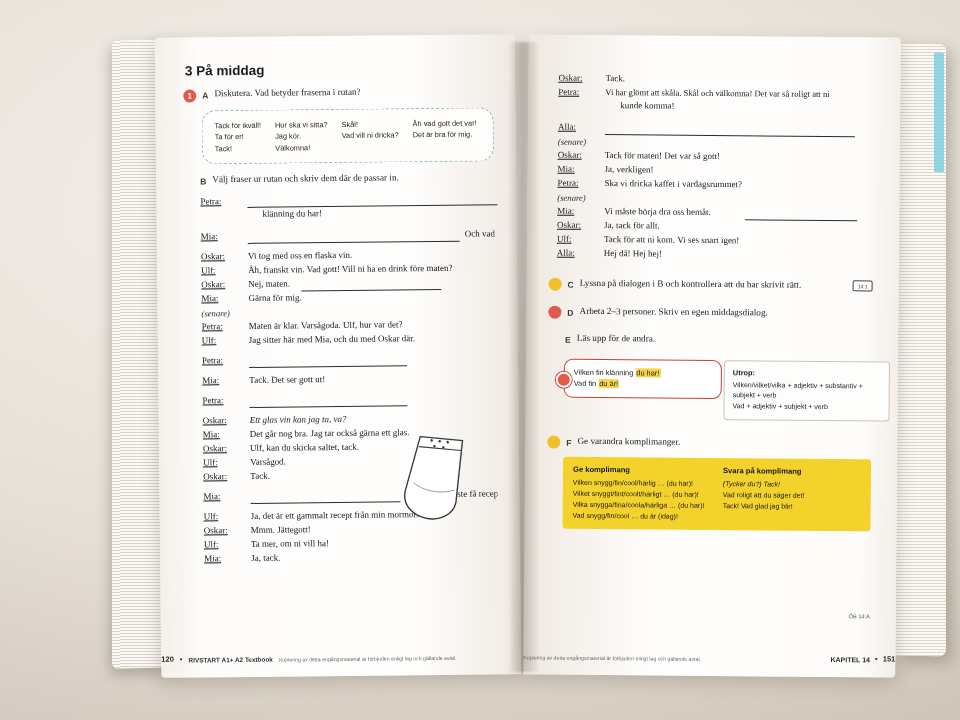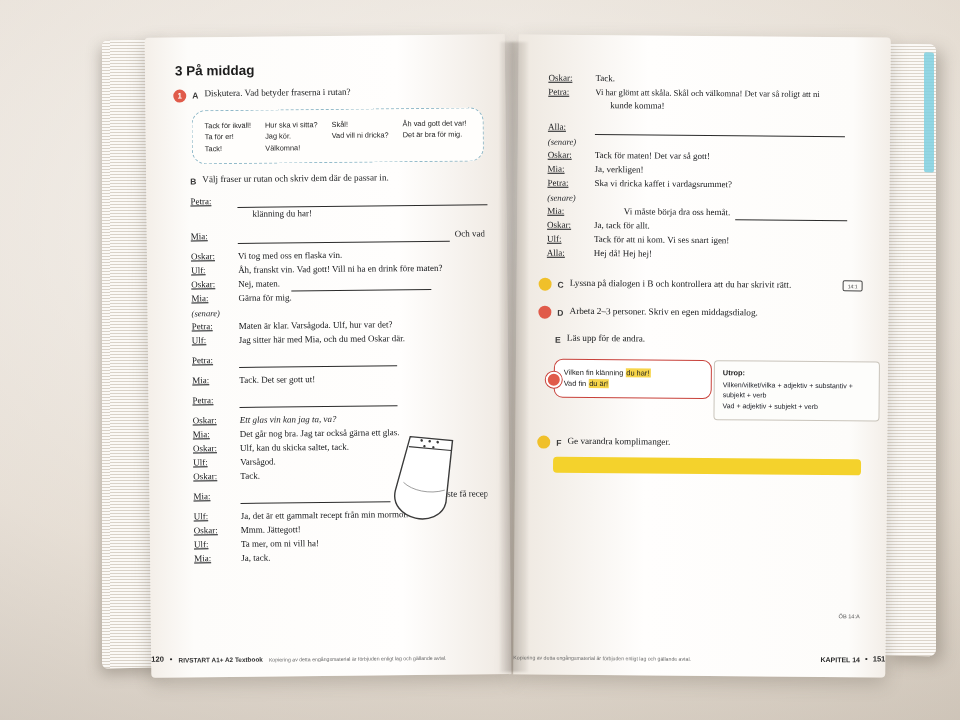--- a/index.html
+++ b/index.html
@@ -10,21 +10,21 @@
   }
   #stage{position:relative;width:960px;height:720px;overflow:hidden;
     background:linear-gradient(115deg,#f3eee8 0%,#ece5dc 45%,#e6ded3 100%);}
 
   
   .desk-shadow{position:absolute;inset:0;
     background:radial-gradient(120% 90% at 50% 30%, rgba(255,255,255,0.55) 0%, rgba(214,203,190,0.35) 60%, rgba(160,148,134,0.45) 100%);
     pointer-events:none;}
 
   
-  .book{position:absolute;left:102px;top:18px;width:828px;height:686px;}
+  .book{position:absolute;left:112px;top:18px;width:828px;height:686px;}
 
   
   .edge-left{position:absolute;left:0;top:22px;width:64px;height:628px;
     background:repeating-linear-gradient(180deg,#fbf9f6 0px,#fbf9f6 2px,#d9d2c8 2px,#d9d2c8 3px);
     border-radius:5px 2px 2px 6px;
     transform:skewY(-1.2deg);
     box-shadow:-2px 6px 14px rgba(90,80,68,0.35);}
   .edge-right{position:absolute;right:-6px;top:26px;width:52px;height:612px;
     background:repeating-linear-gradient(180deg,#fbf9f6 0px,#fbf9f6 2px,#dcd5cb 2px,#dcd5cb 3px);
     border-radius:2px 6px 7px 2px;
@@ -312,21 +312,21 @@
             <span class="spk">Petra:</span>
             <span class="txt">Ska vi dricka kaffet i vardagsrummet?</span>
           </div>
         </div>
 
         <div class="stage-note" style="margin-left:8px;">(senare)</div>
 
         <div class="dlg" style="margin-left:8px;">
           <div class="line">
             <span class="spk">Mia:</span>
-            <span class="txt" style="flex:0 0 136px;text-align:right;">Vi måste börja dra oss hemåt.</span>
+            <span class="txt" style="flex:0 0 136px;">Vi måste börja dra oss hemåt.</span>
             <span class="rule" style="flex:0 0 112px;"></span>
           </div>
           <div class="line">
             <span class="spk">Oskar:</span>
             <span class="txt">Ja, tack för allt.</span>
           </div>
           <div class="line">
             <span class="spk">Ulf:</span>
             <span class="txt">Tack för att ni kom. Vi ses snart igen!</span>
           </div>
@@ -371,20 +371,33 @@
           </div>
         </div>
 
         <div class="ex-row" style="margin-top:12px;align-items:center;">
           <span class="bullet y">&nbsp;</span>
           <span class="letter">F</span>
           <span class="instr">Ge varandra komplimanger.</span>
         </div>
 
         <div class="yellow">
+          <div class="col">
+            <div class="h">Ge komplimang</div>
+            <div class="l">Vilken snygg/fin/cool/härlig … (du har)!</div>
+            <div class="l">Vilket snyggt/fint/coolt/härligt … (du har)!</div>
+            <div class="l">Vilka snygga/fina/coola/härliga … (du har)!</div>
+            <div class="l">Vad snygg/fin/cool … du är (idag)!</div>
+          </div>
+          <div class="col">
+            <div class="h">Svara på komplimang</div>
+            <div class="l i">(Tycker du?) Tack!</div>
+            <div class="l">Vad roligt att du säger det!</div>
+            <div class="l">Tack! Vad glad jag blir!</div>
+          </div>
         </div>
 
         <div class="ob">ÖB 14:A</div>
 
         <div class="footer" style="justify-content:space-between;">
           <span class="fnote">Kopiering av detta engångsmaterial är förbjuden enligt lag och gällande avtal.</span>
           <span style="display:flex;gap:5px;align-items:flex-end;">
             <span class="pg" style="font-size:7px;">KAPITEL 14</span>
             <span class="pg">•</span>
             <span class="pg">151</span>

